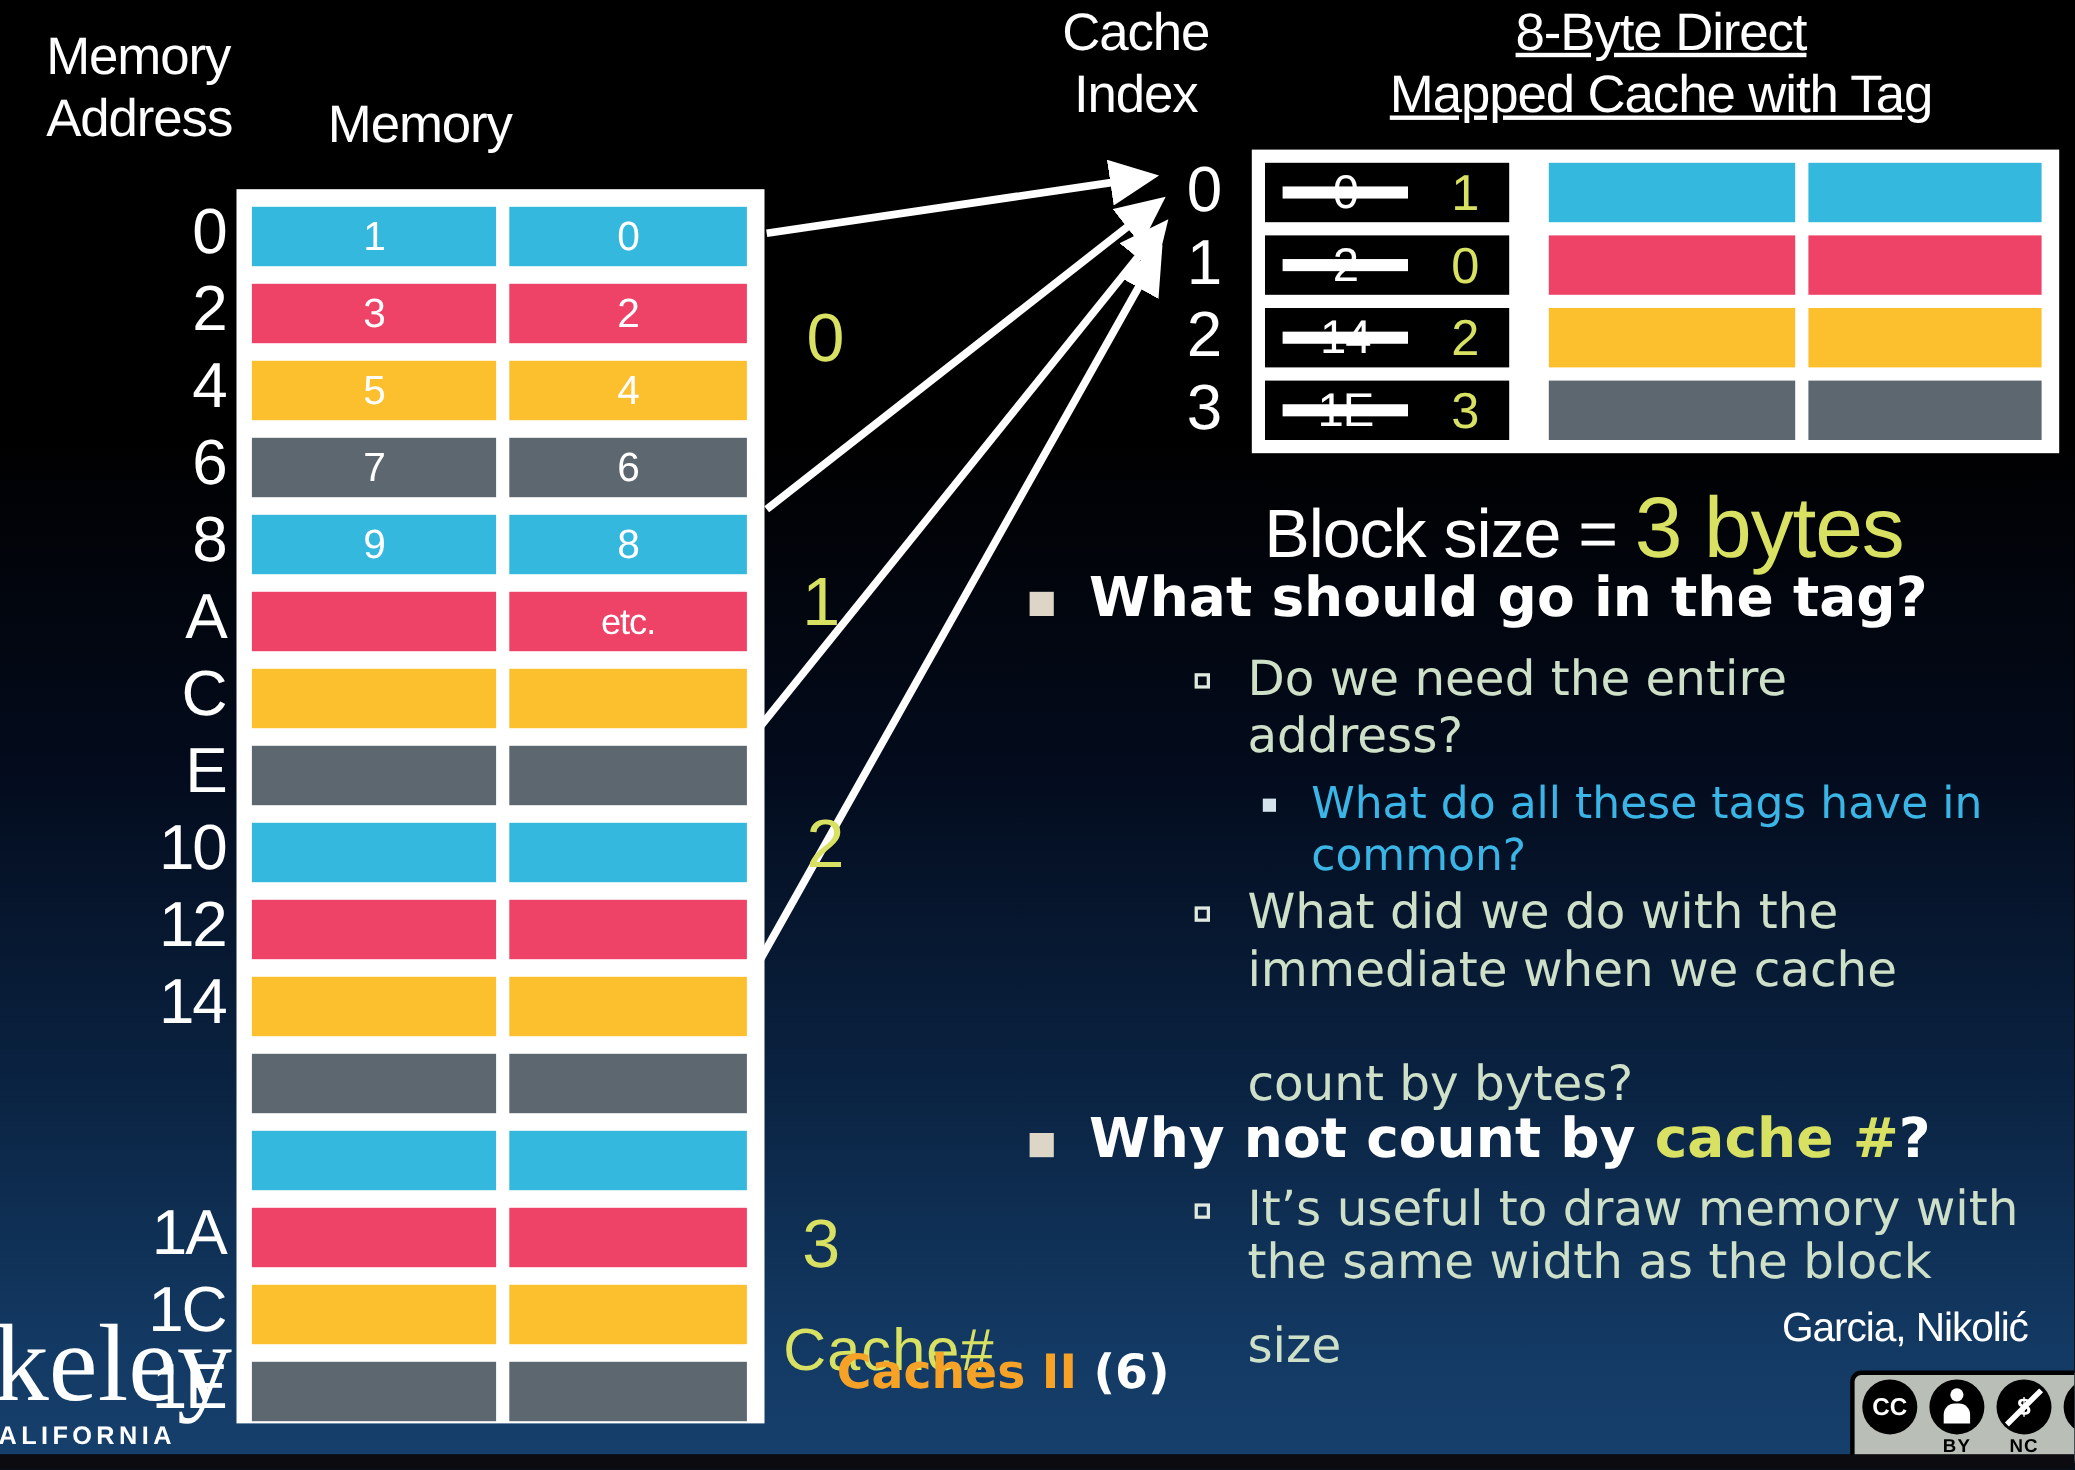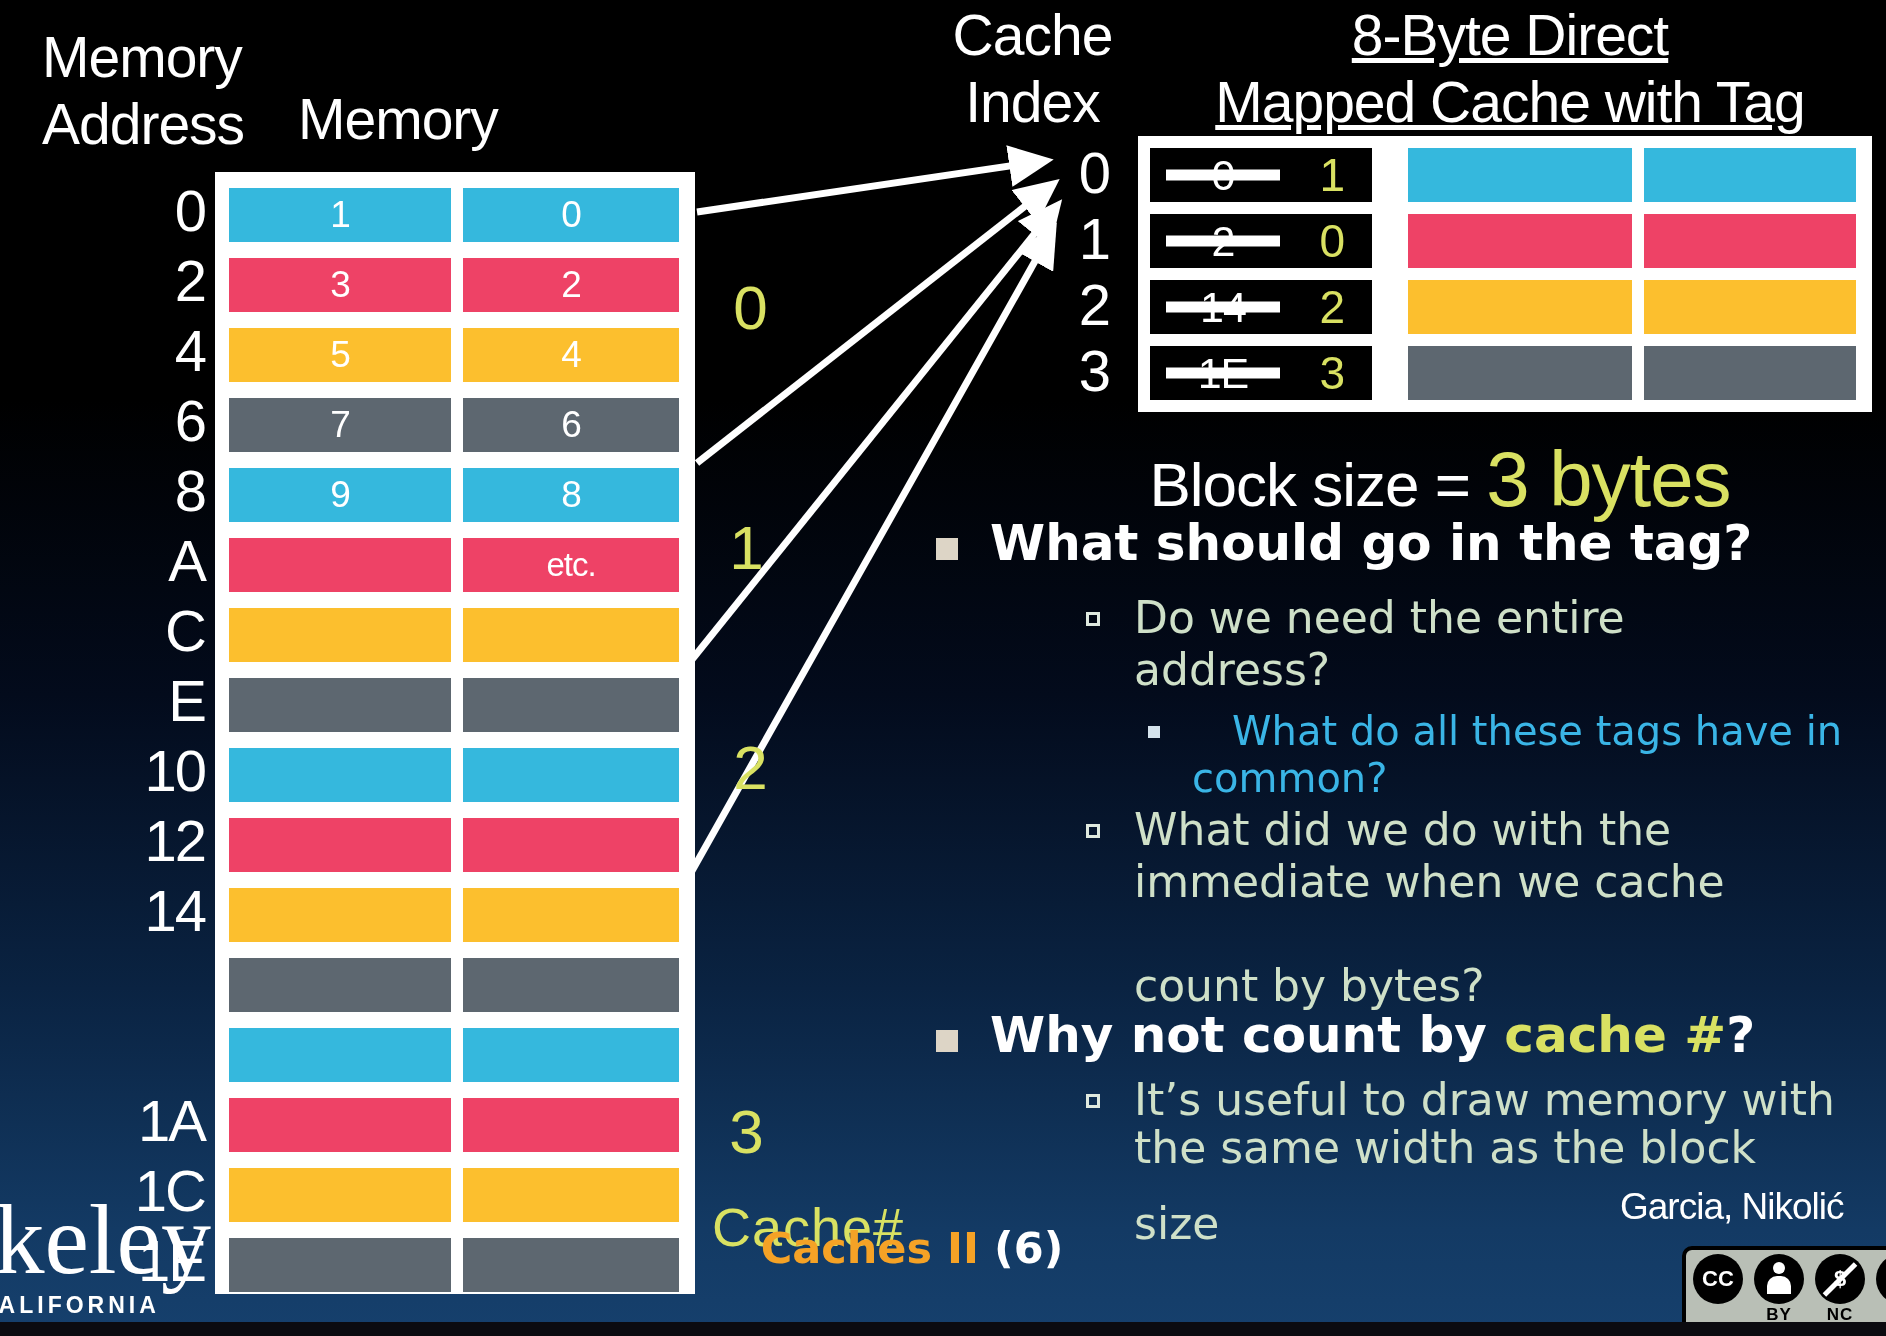--- a/index.html
+++ b/index.html
@@ -1,21 +1,21 @@
 <!DOCTYPE html>
 <html><head>
 <meta charset="utf-8">
 <style>
   html,body{margin:0;padding:0;background:#000;}
   .slide{position:relative;width:1886px;height:1336px;overflow:hidden;
          background:linear-gradient(180deg,#000 0%,#000 30%,#030b1c 52%,#0a2342 74%,#133a64 92%,#16406d 100%);
          font-family:"Liberation Sans",sans-serif;color:#fff;}
   .abs{position:absolute;}
   
-  .hdr{font-size:57px;letter-spacing:-1px;line-height:1.18;color:#fff;white-space:nowrap;}
+  .hdr{font-size:48px;letter-spacing:-1px;line-height:1.18;color:#fff;white-space:nowrap;}
   .center{text-align:center;}
   
   .mem-box{left:215px;top:172px;width:480px;height:1122px;background:#fff;box-sizing:border-box;
            padding:16px 0 0 14px;z-index:3;}
   .mrow{display:flex;height:54px;margin-bottom:16px;}
   .mcell{height:54px;display:flex;align-items:center;justify-content:center;
          font-size:37px;letter-spacing:-1px;color:#fff;}
   .mcell.l{width:222px;}
   .mcell.r{width:216px;margin-left:12px;}
   .c-cyan{background:#35b8dd;} .c-pink{background:#ee4266;}
@@ -243,21 +243,21 @@
   </div>
 
   <div class="abs sq1" style="left:936px;top:538px;"></div>
   <div class="abs b-main body-font" style="left:990px;top:514px;">What should go in the tag?</div>
 
   <div class="abs sq2" style="left:1086px;top:612px;"></div>
   <div class="abs b-sub body-font" style="left:1134px;top:592px;">Do we need the entire</div>
   <div class="abs b-sub body-font" style="left:1134px;top:644px;">address?</div>
 
   <div class="abs sq3" style="left:1148px;top:726px;"></div>
-  <div class="abs b-sub3 body-font" style="left:1192px;top:708px;margin-left:40px;">What do all these tags have in</div>
+  <div class="abs b-sub3 body-font" style="left:1192px;top:708px;">What do all these tags have in</div>
   <div class="abs b-sub3 body-font" style="left:1192px;top:755px;">common?</div>
 
   <div class="abs sq2" style="left:1086px;top:824px;"></div>
   <div class="abs b-sub body-font" style="left:1134px;top:804px;">What did we do with the</div>
   <div class="abs b-sub body-font" style="left:1134px;top:856px;">immediate when we cache</div>
   <div class="abs b-sub body-font" style="left:1134px;top:960px;">count by bytes?</div>
 
   <div class="abs sq1" style="left:936px;top:1030px;"></div>
   <div class="abs b-main body-font" style="left:990px;top:1006px;">
     <span>Why not count by </span><span class="hl">cache #</span><span>?</span>

